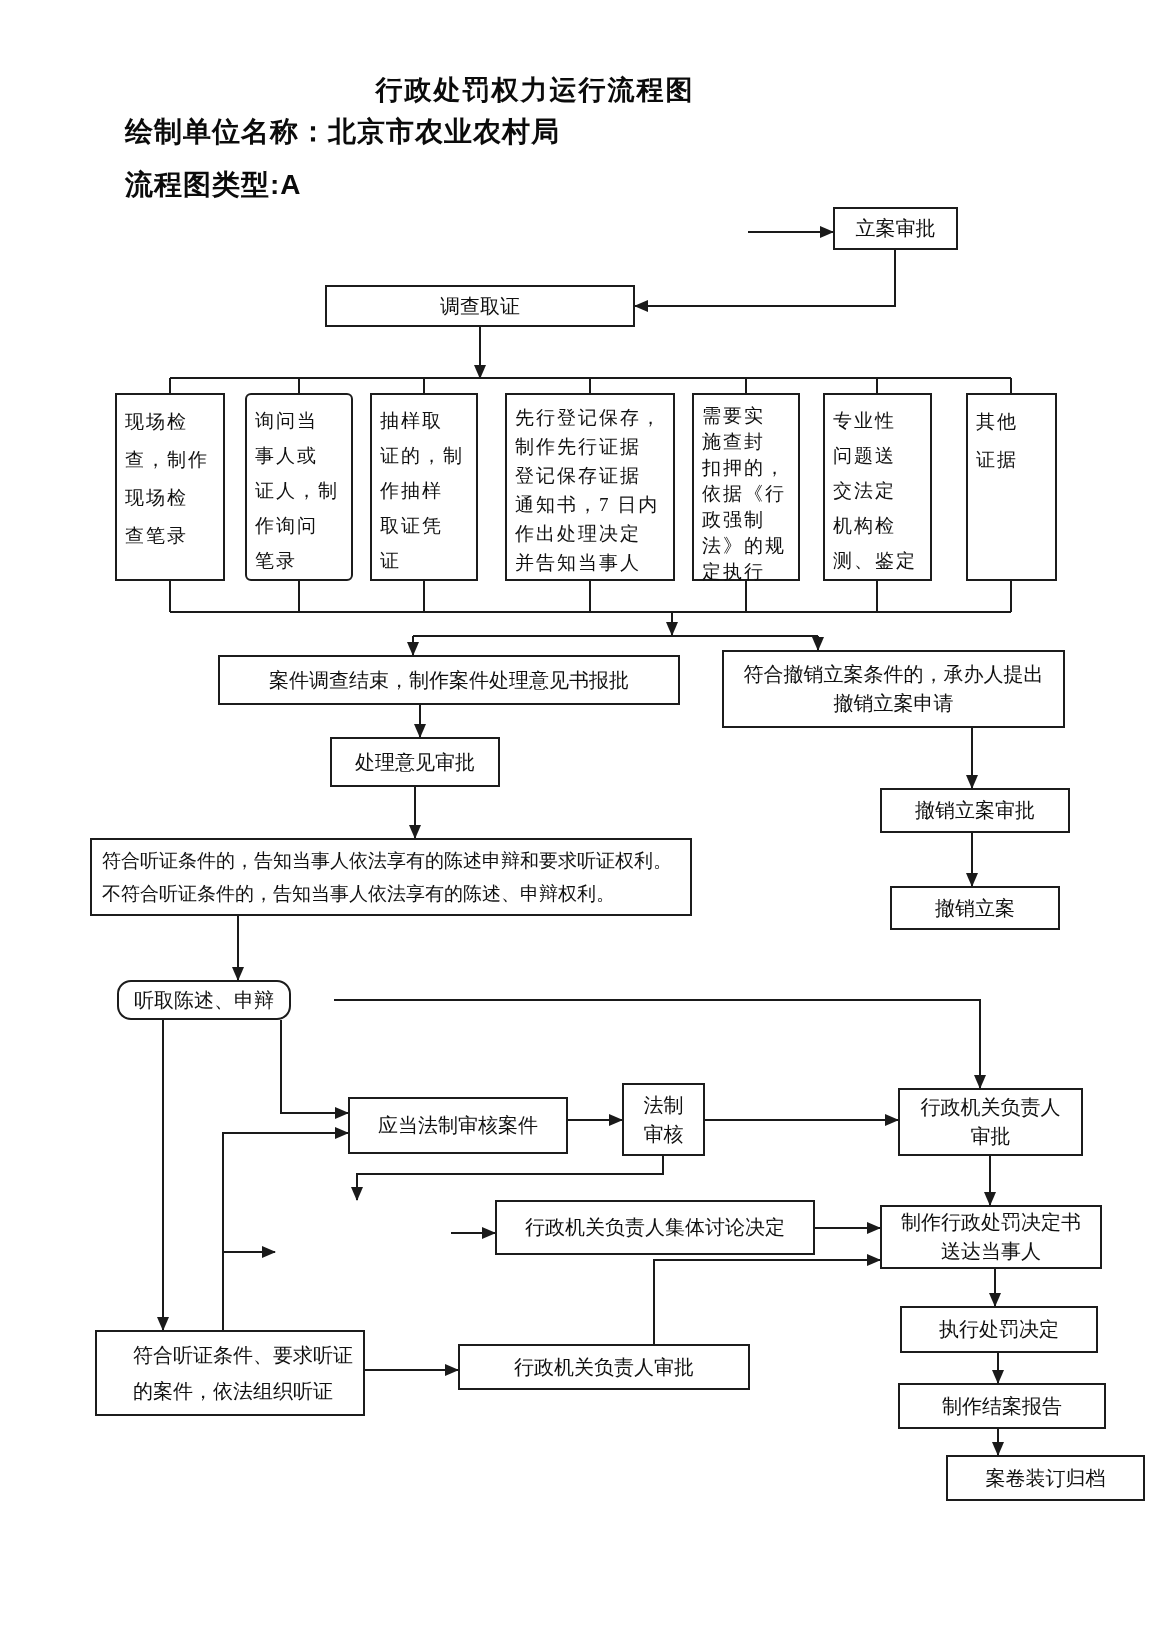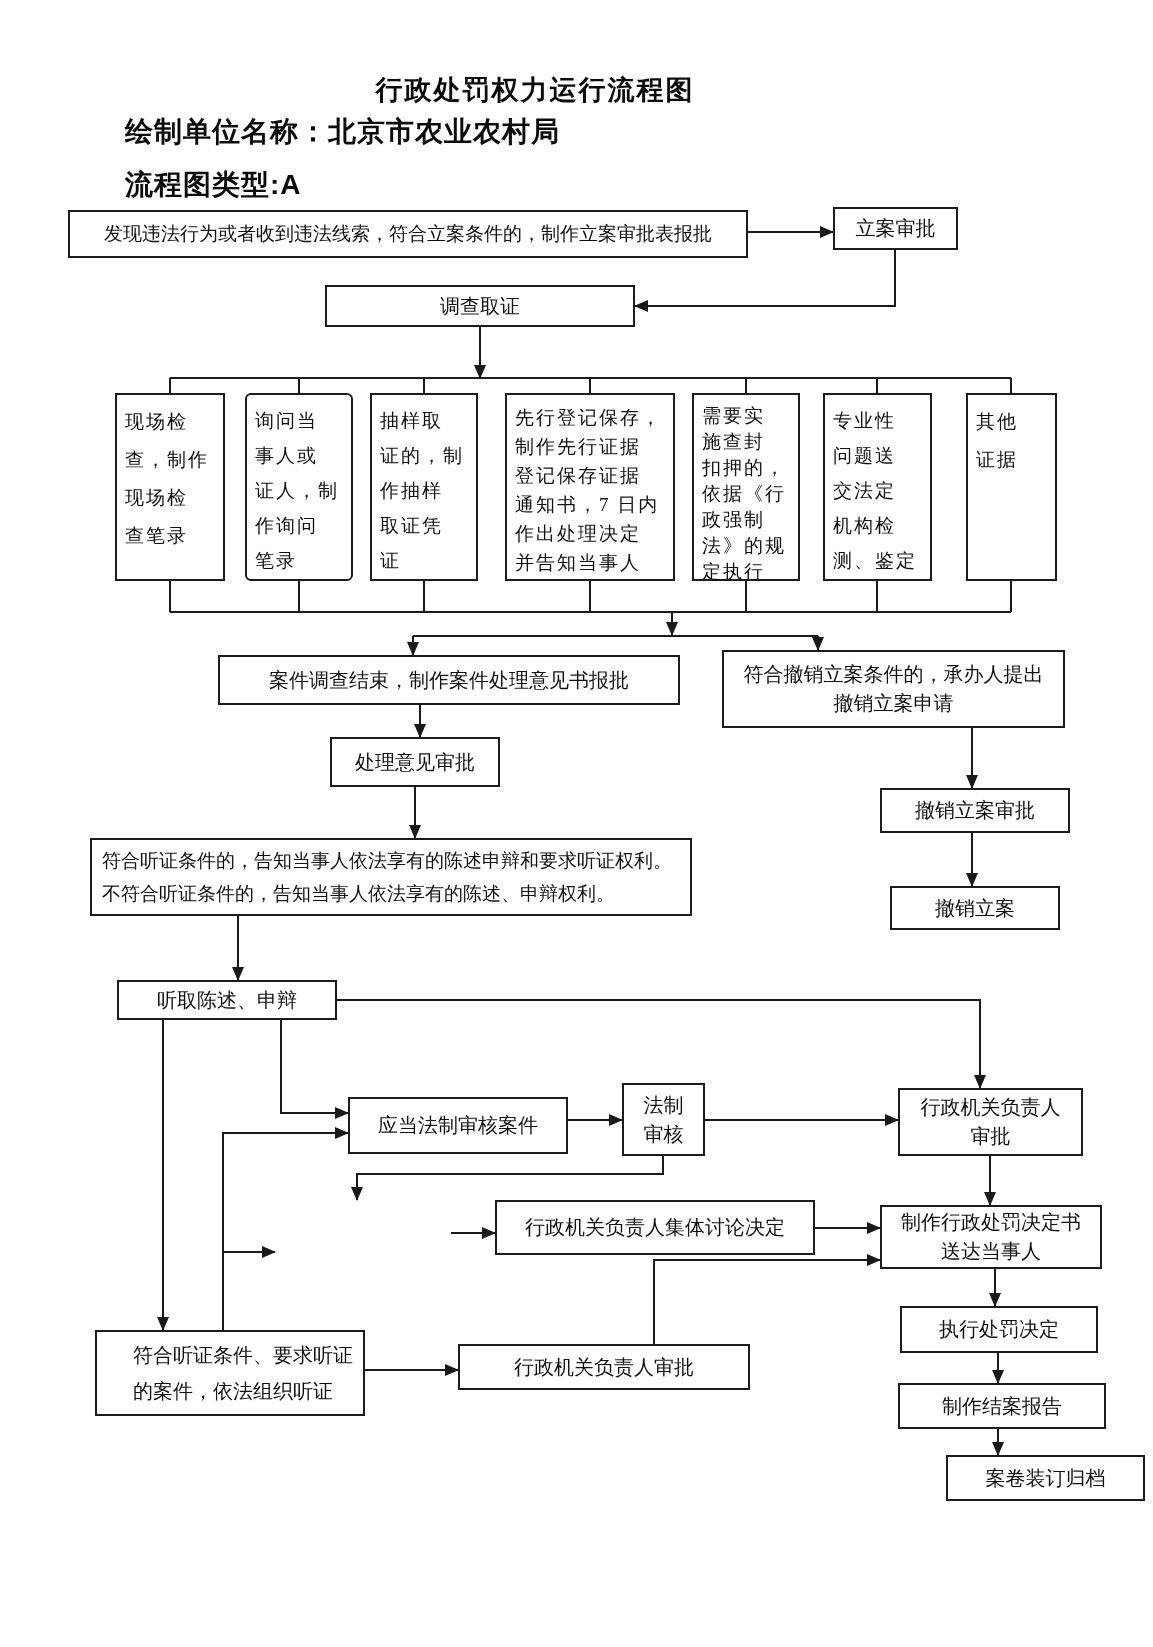--- a/index.html
+++ b/index.html
@@ -103,21 +103,20 @@
       <polyline points="451,1233 495,1233" marker-end="url(#arrowhead)"></polyline>
       <polyline points="815,1228 880,1228" marker-end="url(#arrowhead)"></polyline>
       <polyline points="990,1156 990,1205" marker-end="url(#arrowhead)"></polyline>
       <polyline points="654,1344 654,1260 880,1260" marker-end="url(#arrowhead)"></polyline>
       <polyline points="995,1269 995,1306" marker-end="url(#arrowhead)"></polyline>
       <polyline points="998,1353 998,1383" marker-end="url(#arrowhead)"></polyline>
       <polyline points="998,1429 998,1455" marker-end="url(#arrowhead)"></polyline>
       <polyline points="365,1370 458,1370" marker-end="url(#arrowhead)"></polyline>
     </svg>
 
-<div class="node" style="left: 68px; top: 210px; width: 680px; height: 48px; font-size: 19px;">发现违法行为或者收到违法线索，符合立案条件的，制作立案审批表报批</div>
     <div class="node" style="left: 833px; top: 207px; width: 125px; height: 43px;">立案审批</div>
     <div class="node" style="left: 325px; top: 285px; width: 310px; height: 42px;">调查取证</div>
     <div class="node v-tall" style="left: 115px; top: 393px; width: 110px; height: 188px; line-height: 38px;">现场检
 查，制作
 现场检
 查笔录</div>
     <div class="node v-tall" style="left: 245px; top: 393px; width: 108px; height: 188px; line-height: 35px; border-radius: 6px;">询问当
 事人或
 证人，制
 作询问
@@ -147,21 +146,21 @@
 测、鉴定</div>
     <div class="node v-tall" style="left: 966px; top: 393px; width: 91px; height: 188px; line-height: 38px;">其他
 证据</div>
     <div class="node" style="left: 218px; top: 655px; width: 462px; height: 50px;">案件调查结束，制作案件处理意见书报批</div>
     <div class="node" style="left: 722px; top: 650px; width: 343px; height: 78px;">符合撤销立案条件的，承办人提出
 撤销立案申请</div>
     <div class="node" style="left: 330px; top: 737px; width: 170px; height: 50px;">处理意见审批</div>
     <div class="node" style="left: 880px; top: 788px; width: 190px; height: 45px;">撤销立案审批</div>
     <div class="node" style="left: 890px; top: 886px; width: 170px; height: 44px;">撤销立案</div>
     <div class="node v-left" style="left: 90px; top: 838px; width: 602px; height: 78px; font-size: 19px; line-height: 33px;">符合听证条件的，告知当事人依法享有的陈述申辩和要求听证权利。不符合听证条件的，告知当事人依法享有的陈述、申辩权利。</div>
-    <div class="node" style="left: 117px; top: 980px; width: 220px; height: 40px;">听取陈述、申辩</div>
+    <div class="node" style="left: 117px; top: 980px; width: 174px; height: 40px; border-radius: 14px;">听取陈述、申辩</div>
     <div class="node" style="left: 348px; top: 1097px; width: 220px; height: 57px;">应当法制审核案件</div>
     <div class="node" style="left: 622px; top: 1083px; width: 83px; height: 73px;">法制
 审核</div>
     <div class="node" style="left: 898px; top: 1088px; width: 185px; height: 68px;">行政机关负责人
 审批</div>
     <div class="node" style="left: 495px; top: 1200px; width: 320px; height: 55px;">行政机关负责人集体讨论决定</div>
     <div class="node" style="left: 880px; top: 1205px; width: 222px; height: 64px;">制作行政处罚决定书
 送达当事人</div>
     <div class="node" style="left: 900px; top: 1306px; width: 198px; height: 47px;">执行处罚决定</div>
     <div class="node" style="left: 898px; top: 1383px; width: 208px; height: 46px;">制作结案报告</div>

